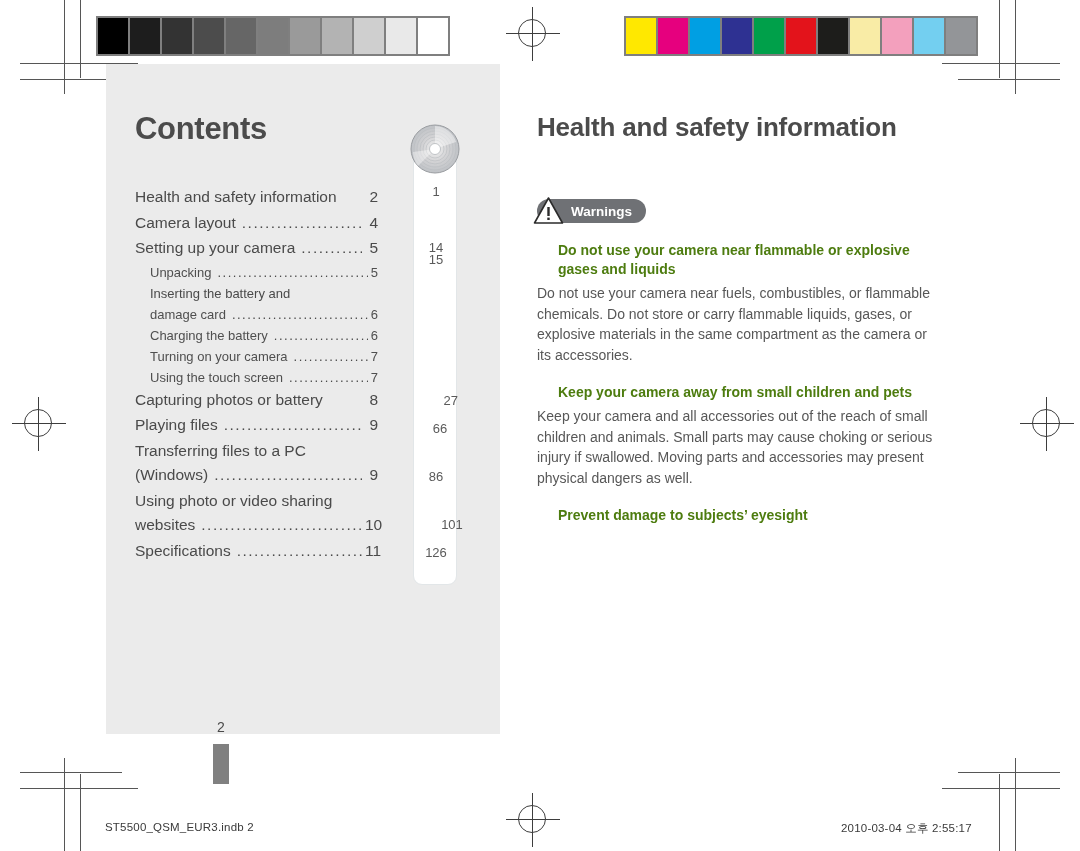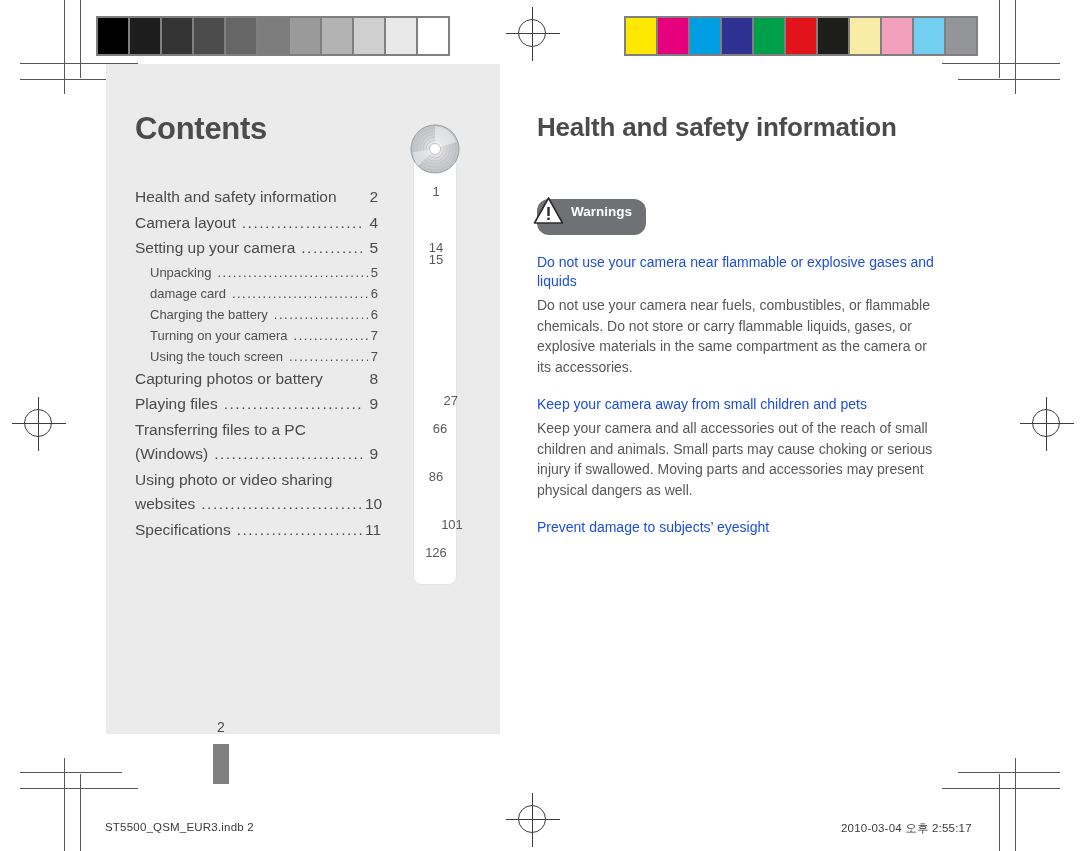--- a/index.html
+++ b/index.html
@@ -185,41 +185,42 @@
     letter-spacing: -0.2px;
     margin: 0 0 0 0;
   }
   .warn-badge {
     position: relative;
     display: inline-flex;
     align-items: center;
     height: 24px;
     background: #6f7175;
     border-radius: 12px;
-    padding: 0 14px 12px 34px;
+    padding: 0 14px 0 34px;
     margin-top: 56px;
     color: #ffffff;
     font-size: 13.5px;
     font-weight: bold;
   }
   .warn-tri {
     position: absolute;
     left: -4px;
     top: -3px;
     width: 31px;
     height: 29px;
   }
 
   .sec { margin-top: 18px; }
   .sec-head {
     font-size: 14px;
-    font-weight: normal;
-    color: #1d4ed8;
+    font-weight: bold;
+    color: #4d7c0f;
     line-height: 19px;
     margin-bottom: 4px;
+    margin-left: 21px;
   }
   .sec-body {
     font-size: 14px;
     color: #575757;
     line-height: 20.5px;
   }
 
   
   .footer-left {
     position: absolute;
@@ -334,20 +335,21 @@
       <div class="toc-row level1">
         <span class="toc-label">Setting up your camera</span>
         <span class="toc-dots">............................................................</span>
         <span class="toc-page">5</span>
       </div>
       <div class="toc-row level2">
         <span class="toc-label">Unpacking</span>
         <span class="toc-dots">............................................................</span>
         <span class="toc-page">5</span>
       </div>
+      <div class="toc-wrapline sub">Inserting the battery and</div>
       <div class="toc-row level2">
         <span class="toc-label">damage card</span>
         <span class="toc-dots">............................................................</span>
         <span class="toc-page">6</span>
       </div>
       <div class="toc-row level2">
         <span class="toc-label">Charging the battery</span>
         <span class="toc-dots">............................................................</span>
         <span class="toc-page">6</span>
       </div>

